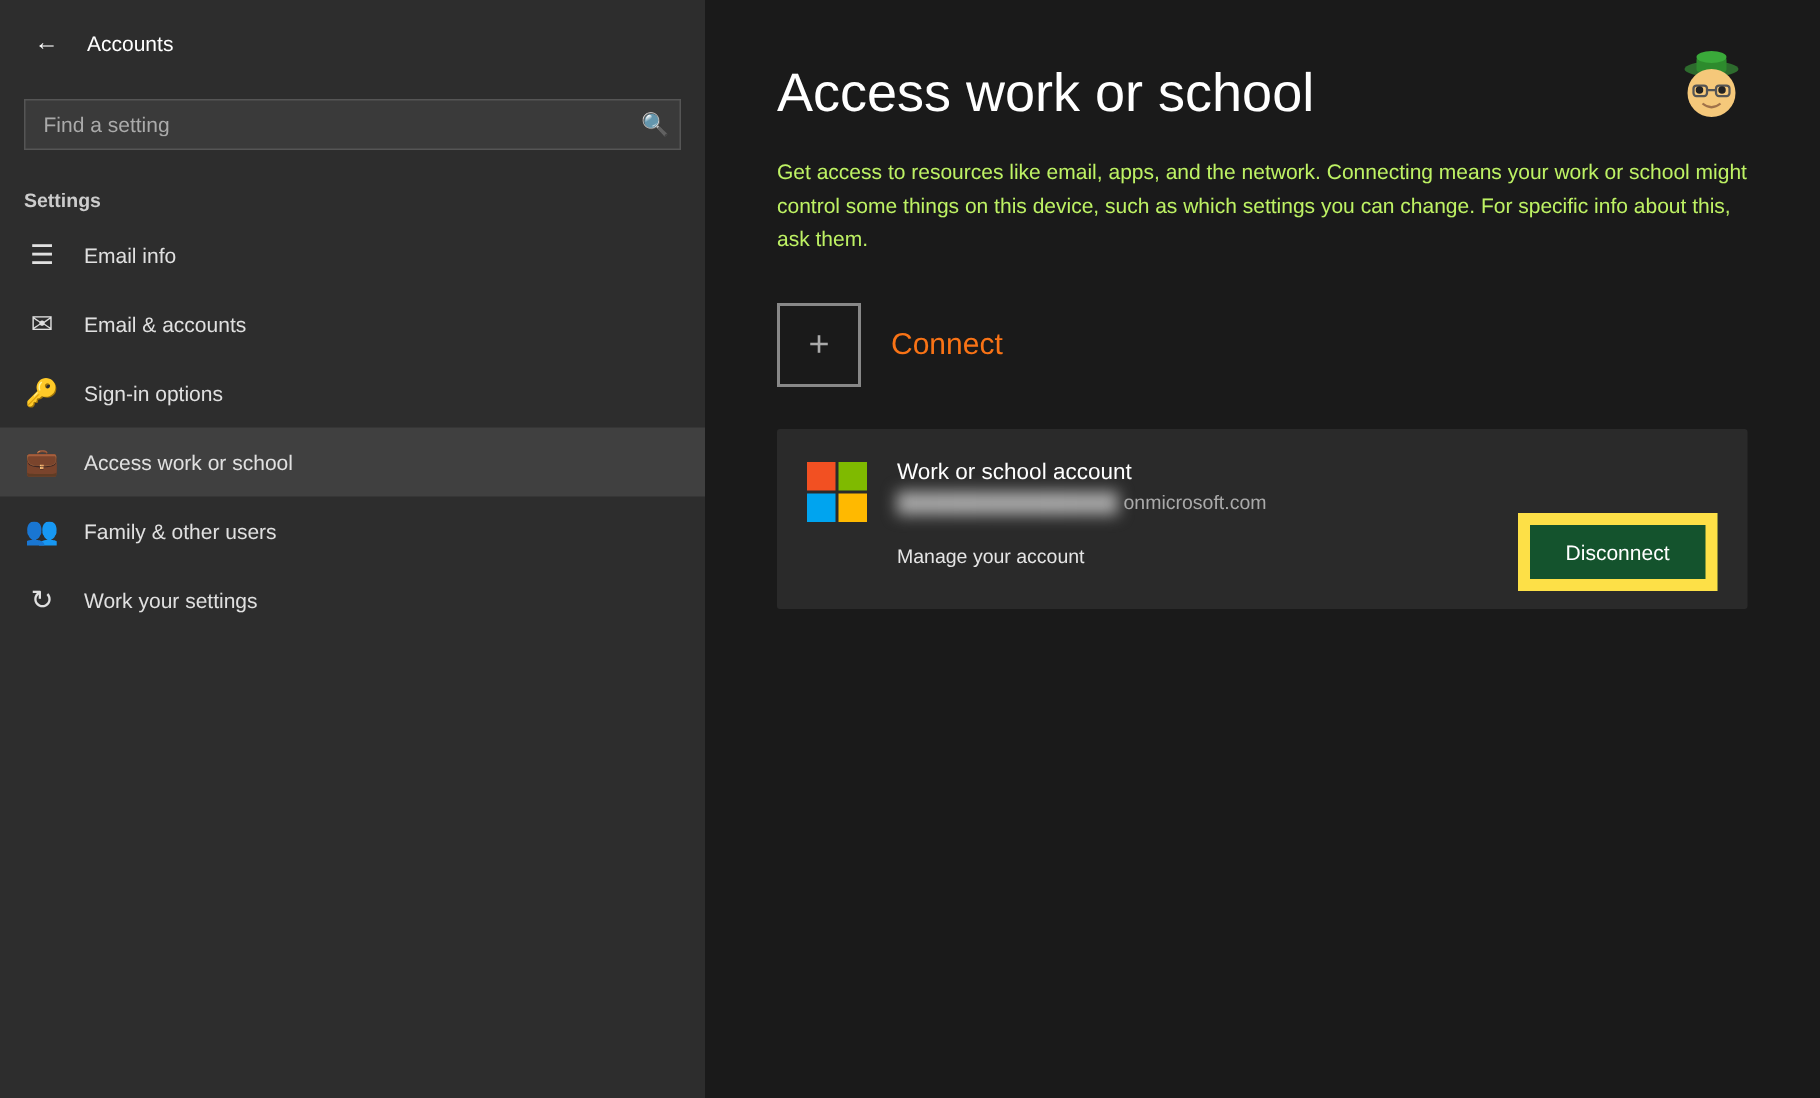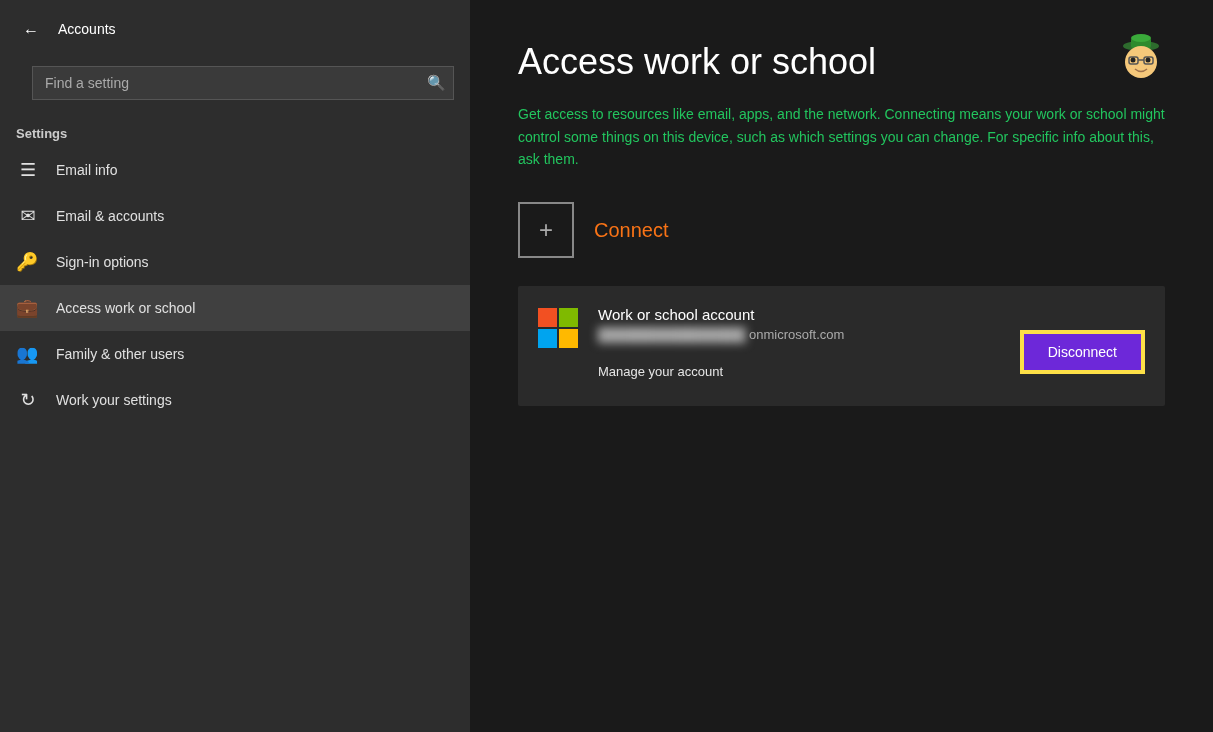--- a/index.html
+++ b/index.html
@@ -44,21 +44,21 @@
       font-size: 16px;
     }
 
     .sidebar-title {
       font-size: 14px;
       font-weight: 400;
       color: #ffffff;
     }
 
     .search-box {
-      margin: 8px 16px 16px 32px;
+      margin: 8px 16px 16px 16px;
       position: relative;
       border-radius: 12px;
     }
 
     .search-input {
       width: 100%;
       background: #3a3a3a;
       border: 1px solid #555;
       color: #ffffff;
       padding: 8px 40px 8px 12px;
@@ -127,21 +127,21 @@
     .page-title {
       font-size: 36px;
       font-weight: 300;
       color: #ffffff;
       margin-bottom: 20px;
       line-height: 1.2;
     }
 
     .page-description {
       font-size: 14px;
-      color: #22c55e;
+      color: #bef264;
       line-height: 1.6;
       max-width: 650px;
       margin-bottom: 32px;
     }
 
     
     .connect-area {
       display: flex;
       align-items: center;
       gap: 20px;
@@ -222,24 +222,24 @@
 
     .manage-link {
       font-size: 13px;
       color: #e5e5e5;
       cursor: pointer;
       text-decoration: none;
     }
 
     .disconnect-btn {
       position: absolute;
-      bottom: 32px;
+      bottom: 12px;
       right: 20px;
-      background: #6d28d9;
-      border: 4px solid #fde047;
+      background: #14532d;
+      border: 8px solid #fde047;
       color: #ffffff;
       padding: 10px 24px;
       font-size: 14px;
       font-family: 'Segoe UI', sans-serif;
       cursor: pointer;
       min-width: 120px;
     }
 
     
     .account-card-inner {

